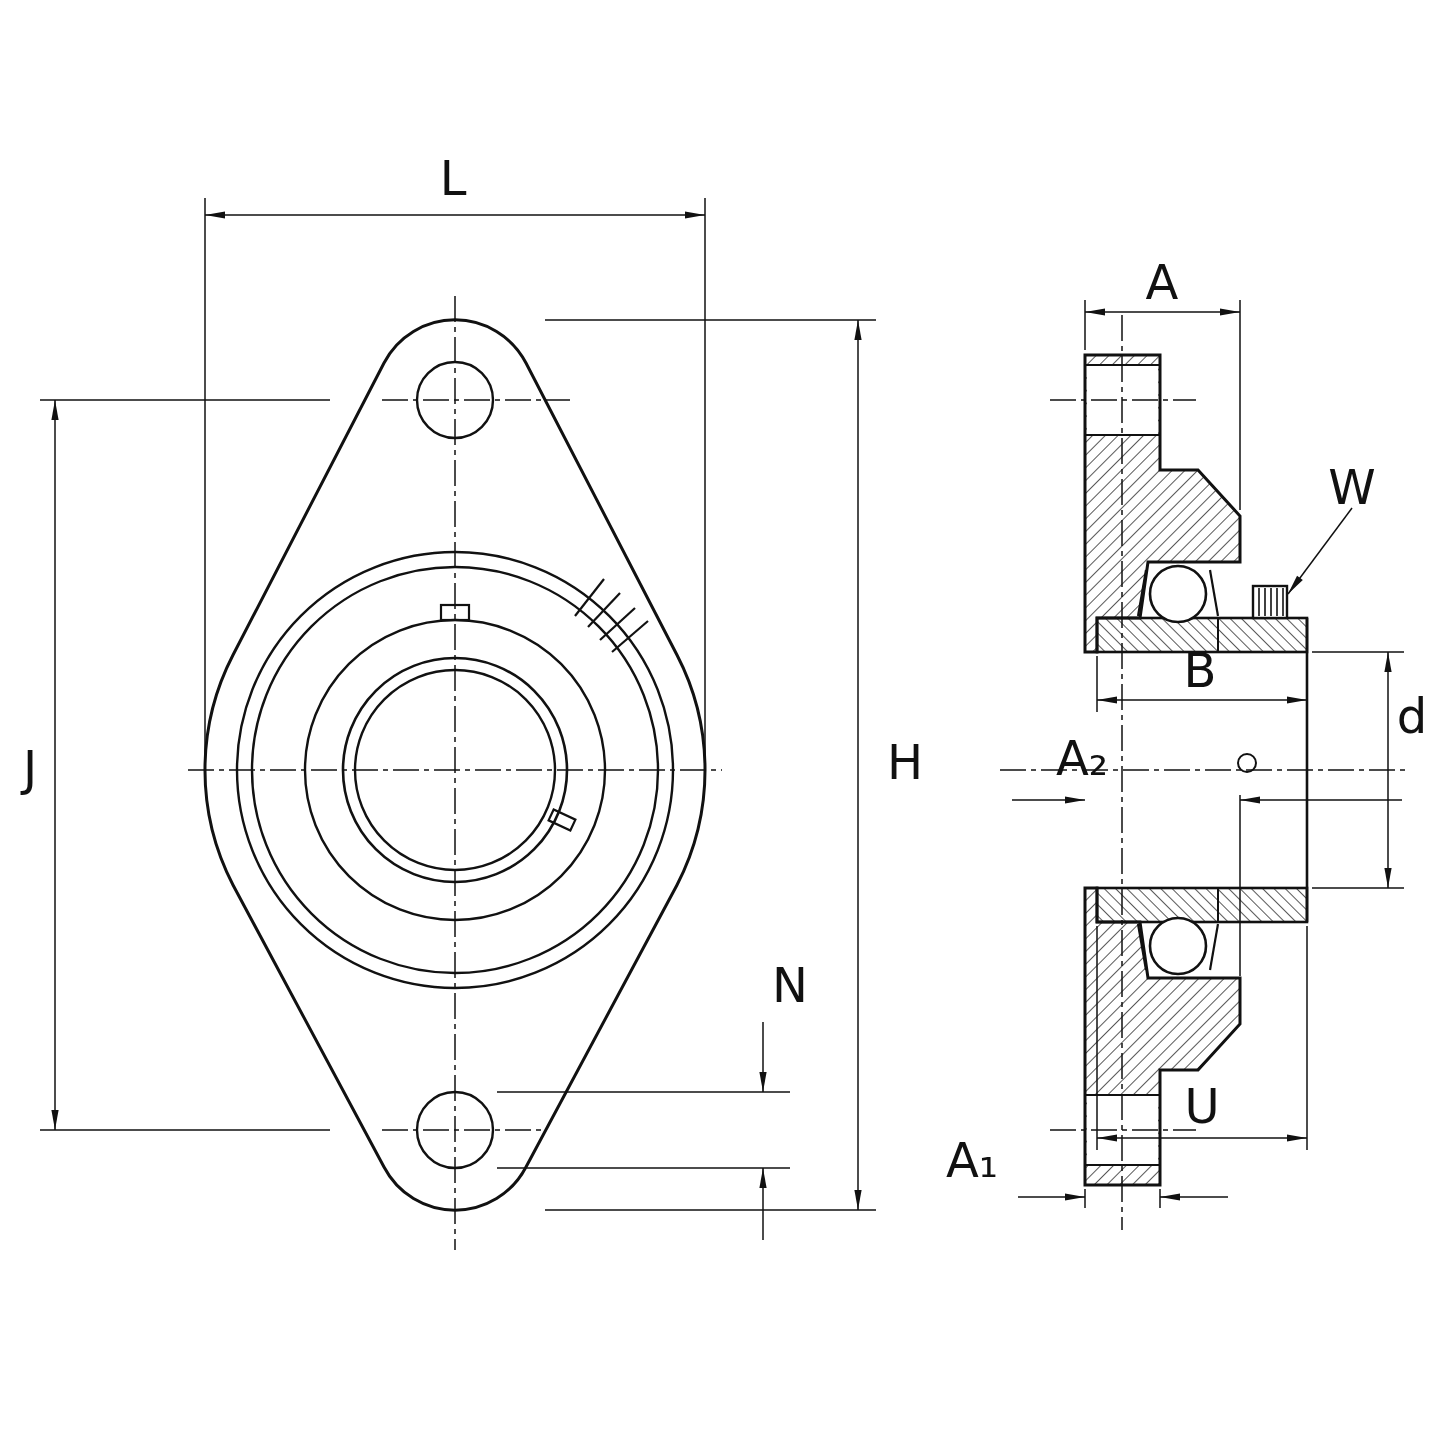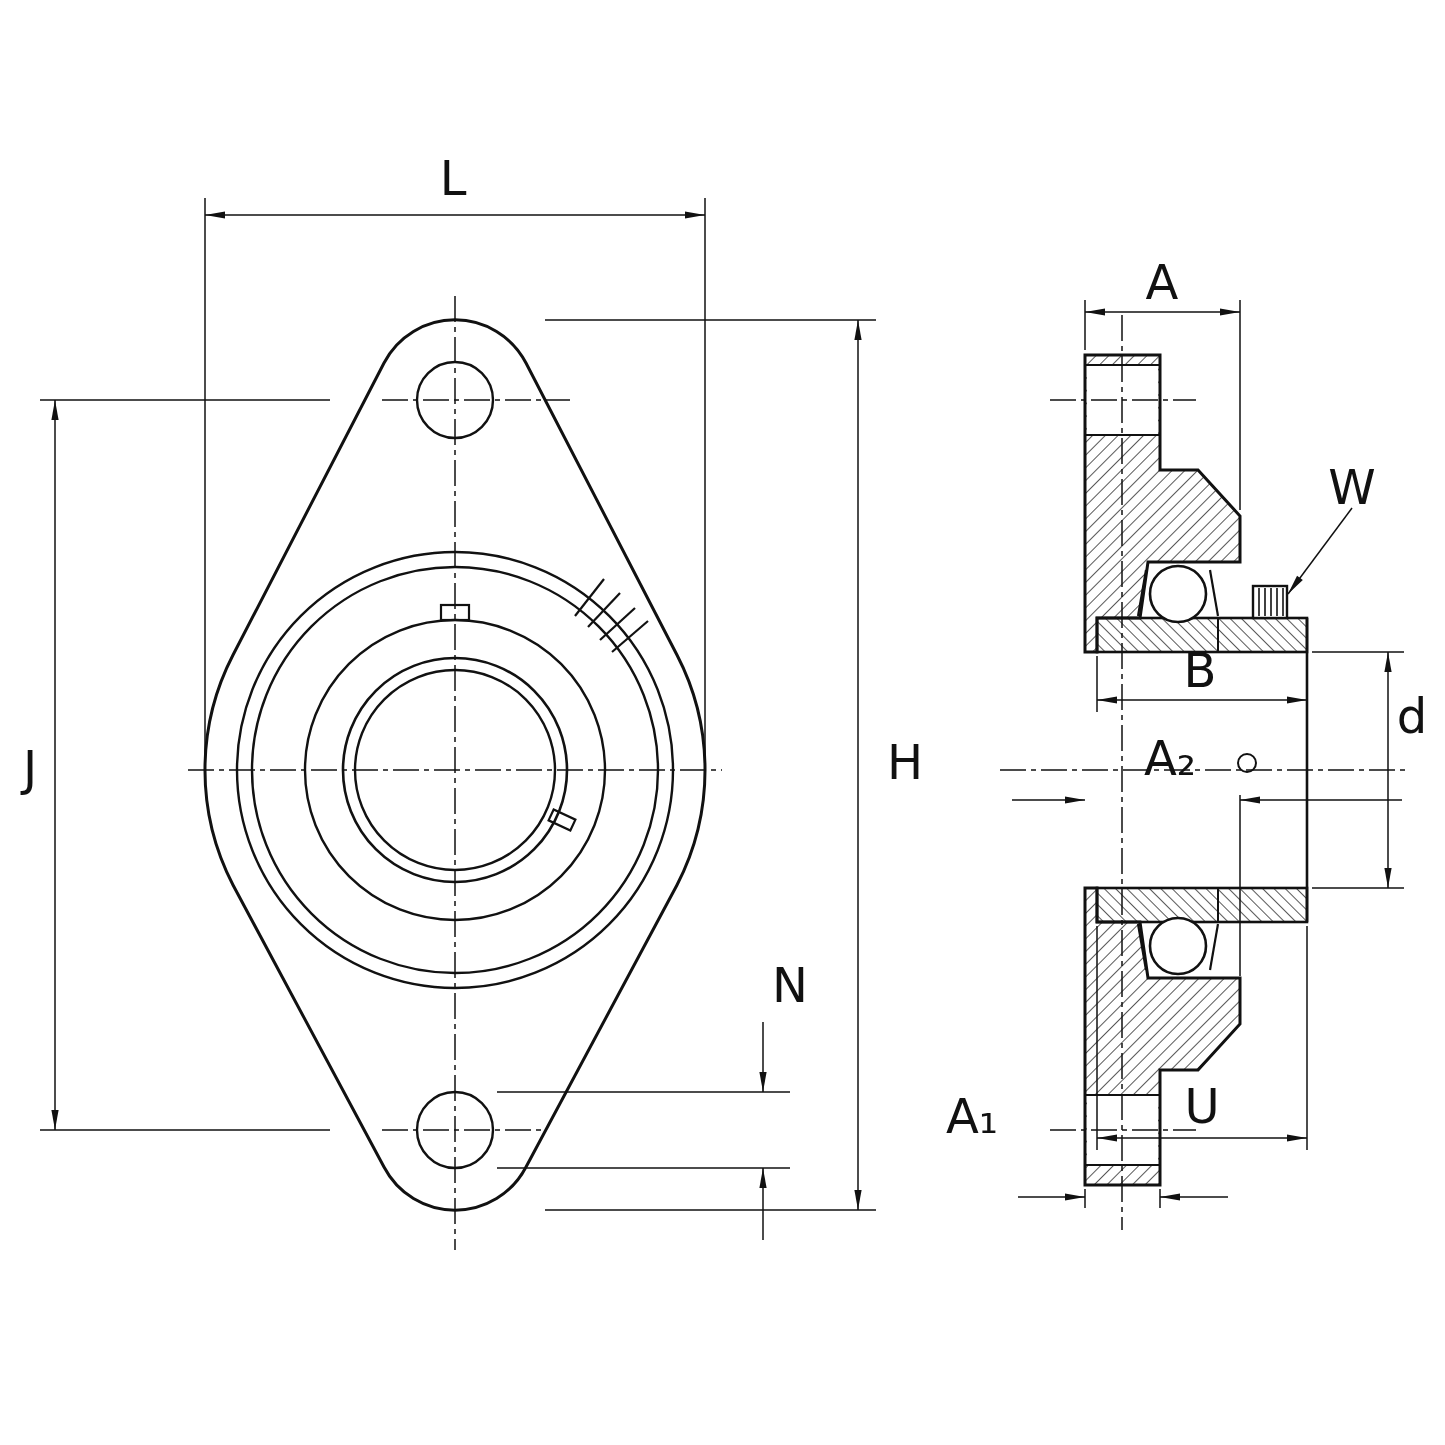--- a/index.html
+++ b/index.html
@@ -189,17 +189,17 @@
 
 <div class="lbl" style="left:453px; top:178px;">L</div>
 <div class="lbl" style="left:30px;  top:768px;">J</div>
 <div class="lbl" style="left:905px; top:762px;">H</div>
 <div class="lbl" style="left:790px; top:985px;">N</div>
 
 <div class="lbl" style="left:1162px; top:282px;">A</div>
 <div class="lbl" style="left:1352px; top:487px;">W</div>
 <div class="lbl" style="left:1200px; top:670px;">B</div>
 <div class="lbl" style="left:1412px; top:716px;">d</div>
-<div class="lbl" style="left:1170px; top:758px;">A₂</div>
+<div class="lbl" style="left:1082px; top:758px;">A₂</div>
 <div class="lbl" style="left:1202px; top:1106px;">U</div>
-<div class="lbl" style="left:972px;  top:1116px;">A₁</div>
+<div class="lbl" style="left:972px;  top:1160px;">A₁</div>
 
 </div>
 
 </body></html>

